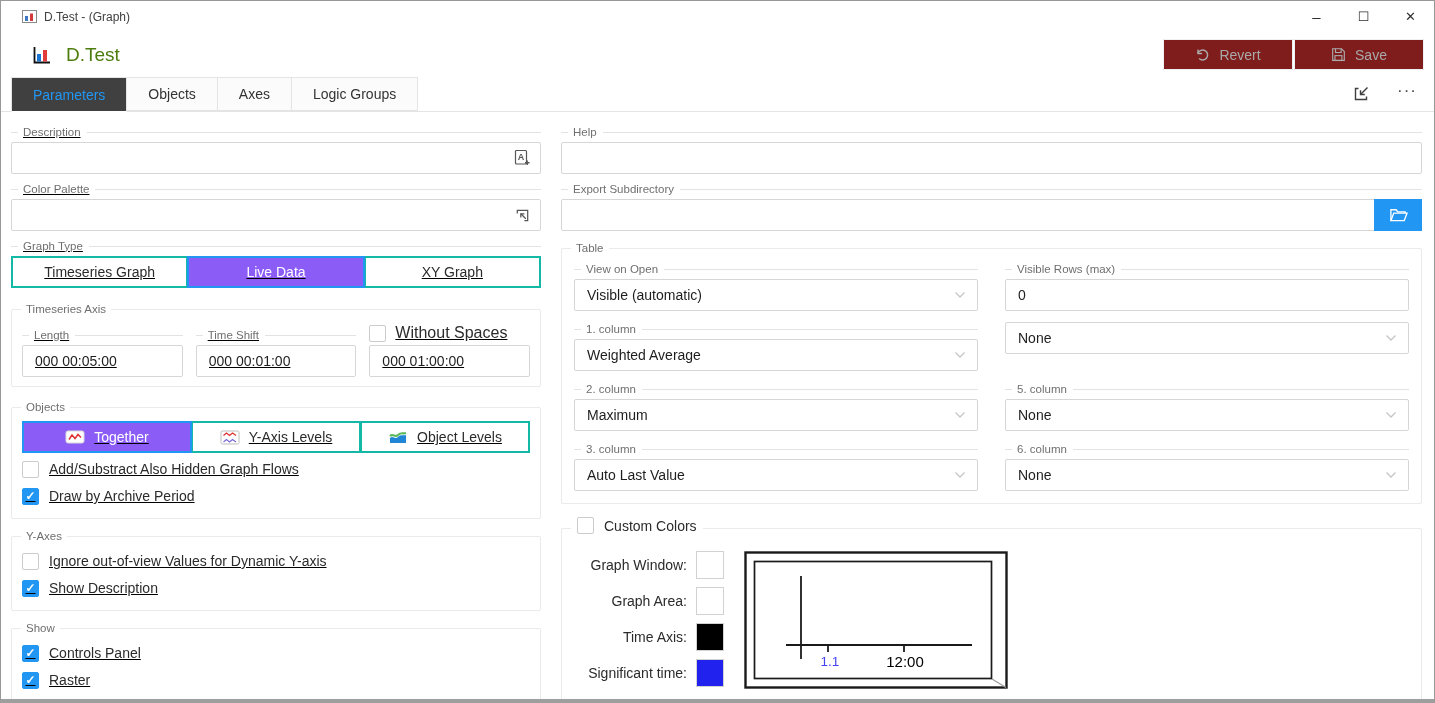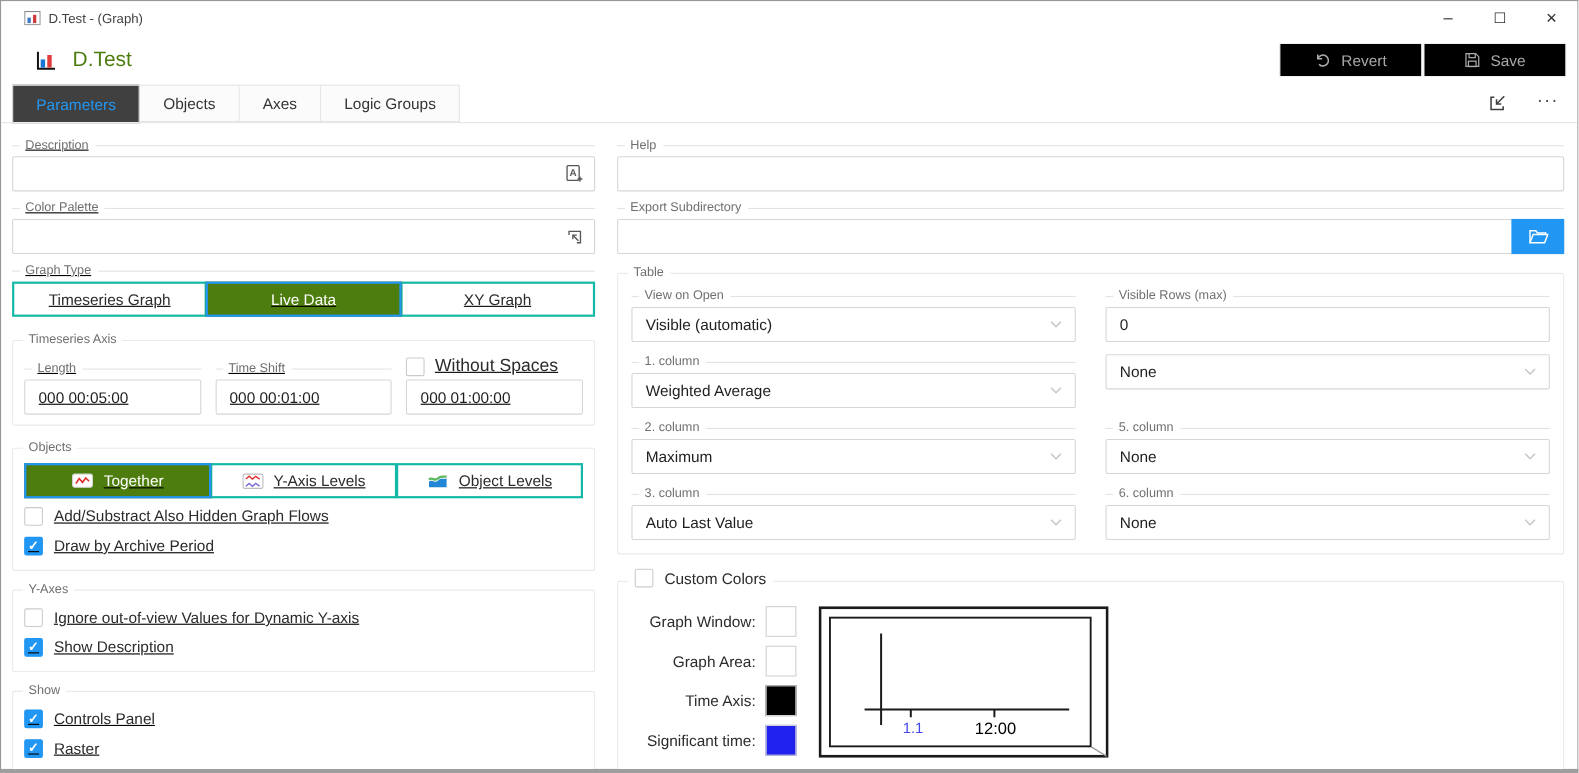--- a/index.html
+++ b/index.html
@@ -16,21 +16,21 @@
   .winbtns { margin-left:auto; display:flex; height:100%; }
   .winbtn { width:47px; height:100%; display:flex; align-items:center; justify-content:center;
             font-size:13px; color:#2f2f2f; cursor:default; }
   .winbtn.min { font-size:15px; }
 
   
   .header { height:45px; flex:none; display:flex; align-items:center; padding:0 10px 0 30px; }
   .app-icon { width:20px; height:20px; flex:none; }
   .app-title { font-size:19px; color:#4d7c0f; margin-left:15px; }
   .hbtns { margin-left:auto; display:flex; gap:1px; }
-  .hbtn { width:130px; height:31px; background:#000000; border:1px solid #eef0f1; border-radius:1px;
+  .hbtn { width:130px; height:31px; background:#7f1d1d; border:1px solid #eef0f1; border-radius:1px;
           color:#a9a9a9; font-size:14px; display:flex; align-items:center; justify-content:center; gap:9px; }
 
   
   .tabbar { height:35px; flex:none; display:flex; align-items:stretch; padding-left:10px;
             border-bottom:1px solid #e4e4e4; }
   .tab { padding:0 21px; display:flex; align-items:center; font-size:14px; color:#333;
          background:#fbfbfb; border:1px solid #e4e4e4; border-left:none; }
   .tab.first { border-left:1px solid #e4e4e4; }
   .tab.active { background:#404040; color:#2196f3; border-bottom:1px solid #fff; margin-bottom:-1px; }
   .tabbar-right { margin-left:auto; display:flex; align-items:center; gap:26px; padding-right:17px; }
@@ -55,21 +55,21 @@
                      font-size:14px; color:#1e1e1e; font-family:inherit; background:transparent; }
   .inicon { width:36px; flex:none; display:flex; align-items:center; justify-content:center; cursor:pointer; }
   .folder-btn { width:48px; height:32px; flex:none; margin:-1px -1px -1px 0; background:#2196f3;
                 border:none; display:flex; align-items:center; justify-content:center; cursor:pointer; }
 
   
   .segmented { display:flex; height:32px; }
   .segbtn { flex:1; display:flex; align-items:center; justify-content:center; gap:9px;
             border:2px solid #14b8a6; margin-left:-1px; font-size:14px; color:#2b2b2b; background:#fff; }
   .segbtn.first { margin-left:0; }
-  .segbtn.active { background:#4d7c0f; border-color:#2196f3; color:#fff; z-index:1; }
+  .segbtn.active { background:#8b5cf6; border-color:#2196f3; color:#fff; z-index:1; }
 
   
   .group { position:relative; border:1px solid #eaeaea; border-radius:2px; margin-top:17px;
            margin-bottom:10px; padding:13px 10px 9px; background:#fff; }
   .glabel { position:absolute; top:-8px; left:9px; background:#fff; padding:0 5px;
             font-size:11.5px; color:#6f6f6f; line-height:15px; }
   .glabel-row { position:absolute; top:-12px; left:9px; background:#fff; padding:0 6px;
                 display:flex; align-items:center; }
 
   

